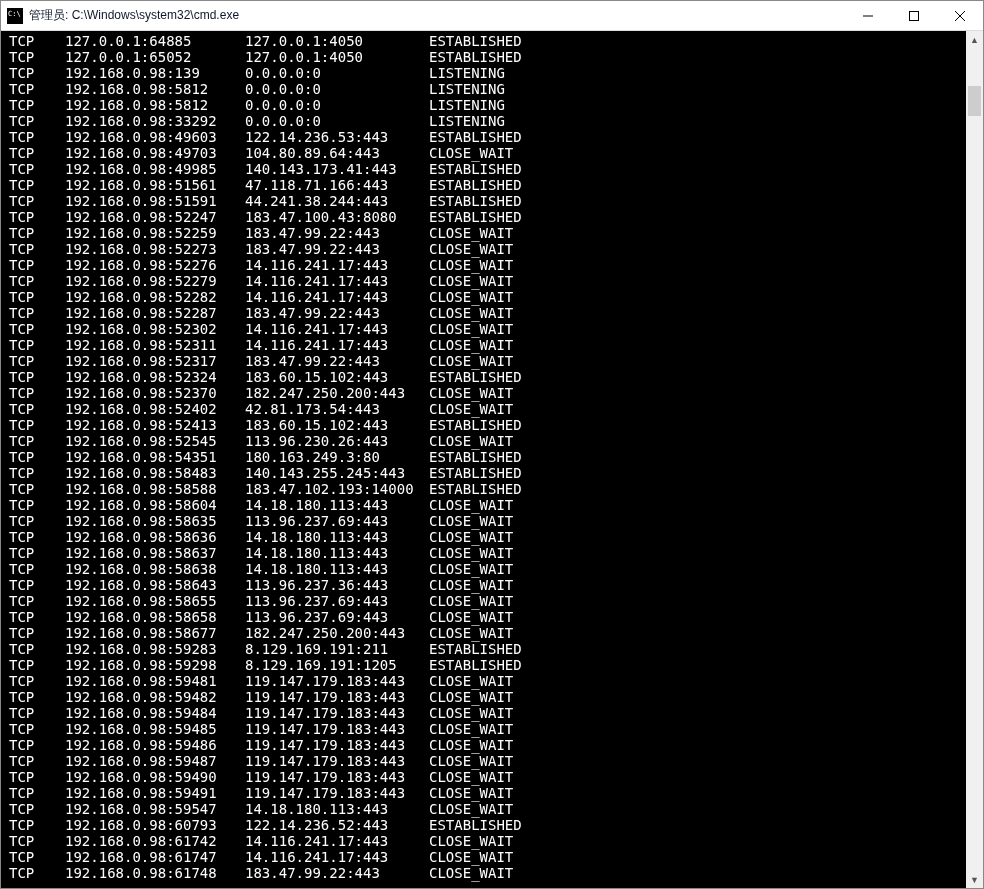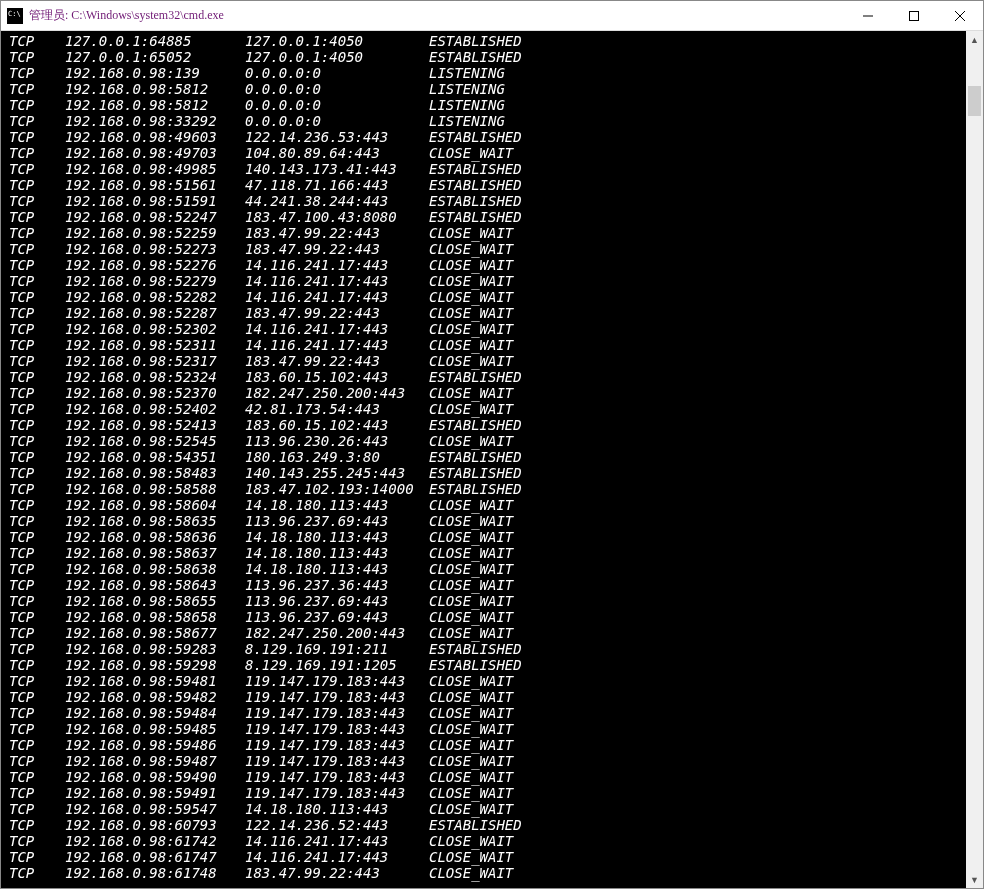--- a/index.html
+++ b/index.html
@@ -36,45 +36,43 @@
   .titlebar .icon::after {
     content: "C:\\";
     color:#fff;
     font-size: 7px;
     position:absolute;
     top:2px; left:1px;
     font-family: Consolas, monospace;
   }
   .titlebar .title {
     font-size: 12px;
-    color: #701a75;
+    color: #0f172a;
     flex: 1;
     white-space: nowrap;
     overflow: hidden;
-    font-family: Liberation Serif, serif;
   }
   .titlebar .controls {
     display: flex;
     height: 100%;
   }
   .titlebar .btn {
     width: 46px;
     height: 100%;
     display: flex;
     align-items: center;
     justify-content: center;
     font-size: 10px;
     color: #000;
   }
   .titlebar .btn svg { width: 10px; height: 10px; }
   .client {
     flex: 1;
     display: flex;
     background: #fef9c3;
-    font-style: italic;
   }
   .console {
     flex: 1;
     background: #000;
     color: #fff;
     font-family: "NSimSun","SimSun","Consolas",monospace;
     font-size: 14px;
     line-height: 16px;
     padding: 2px 0 2px 8px;
     white-space: pre;

